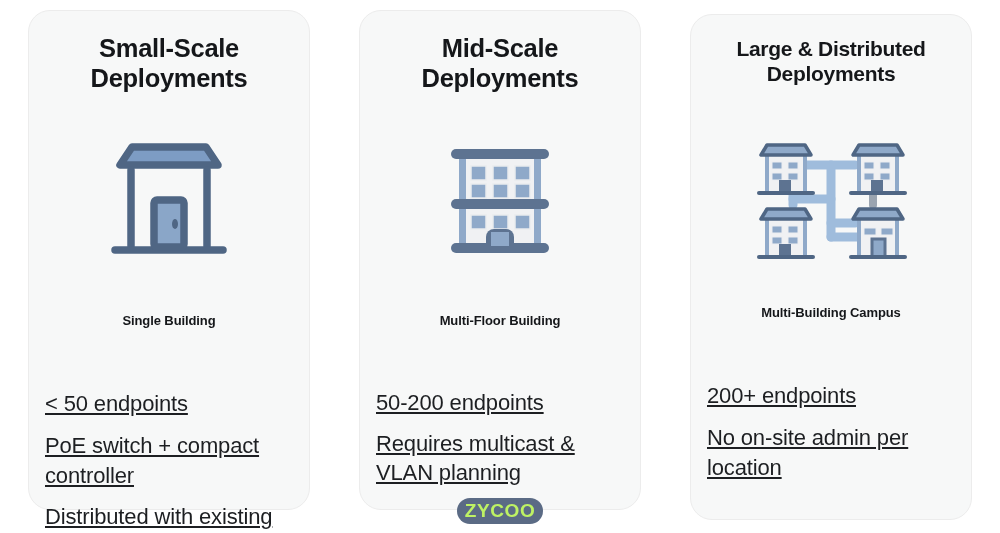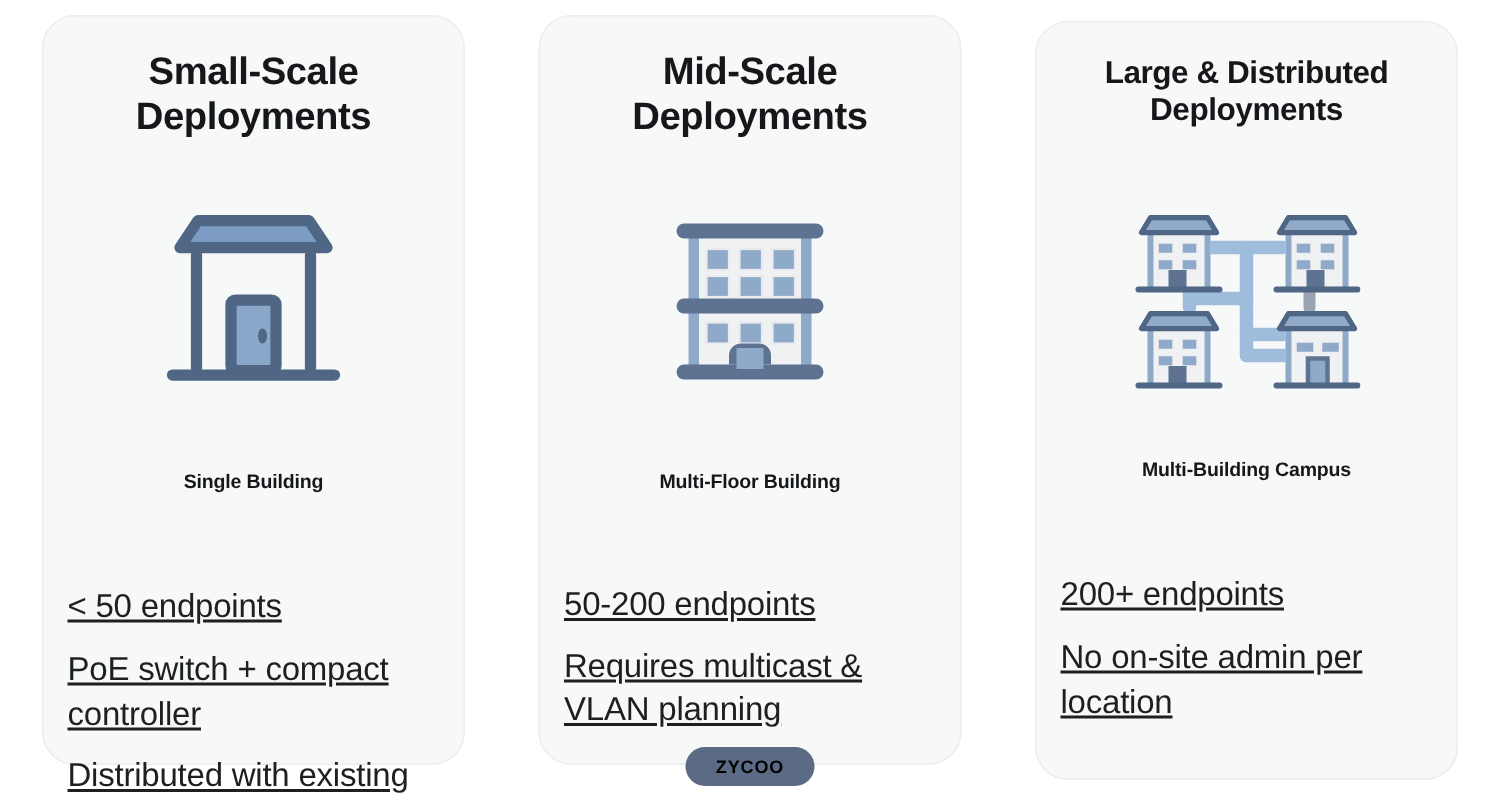--- a/index.html
+++ b/index.html
@@ -102,22 +102,22 @@
     width: 86px;
     height: 26px;
     border-radius: 14px;
     background: #5b6b85;
     display: flex;
     align-items: center;
     justify-content: center;
     z-index: 5;
   }
   .logo-badge .logo-text {
-    color: #000000;
-    font-size: 12px;
+    color: #bef264;
+    font-size: 19px;
     font-weight: 700;
     letter-spacing: 0.6px;
     font-family: "Liberation Sans", sans-serif;
   }
   svg { display: block; }
 </style>
 </head>
 <body>
 
 <div id="board">

